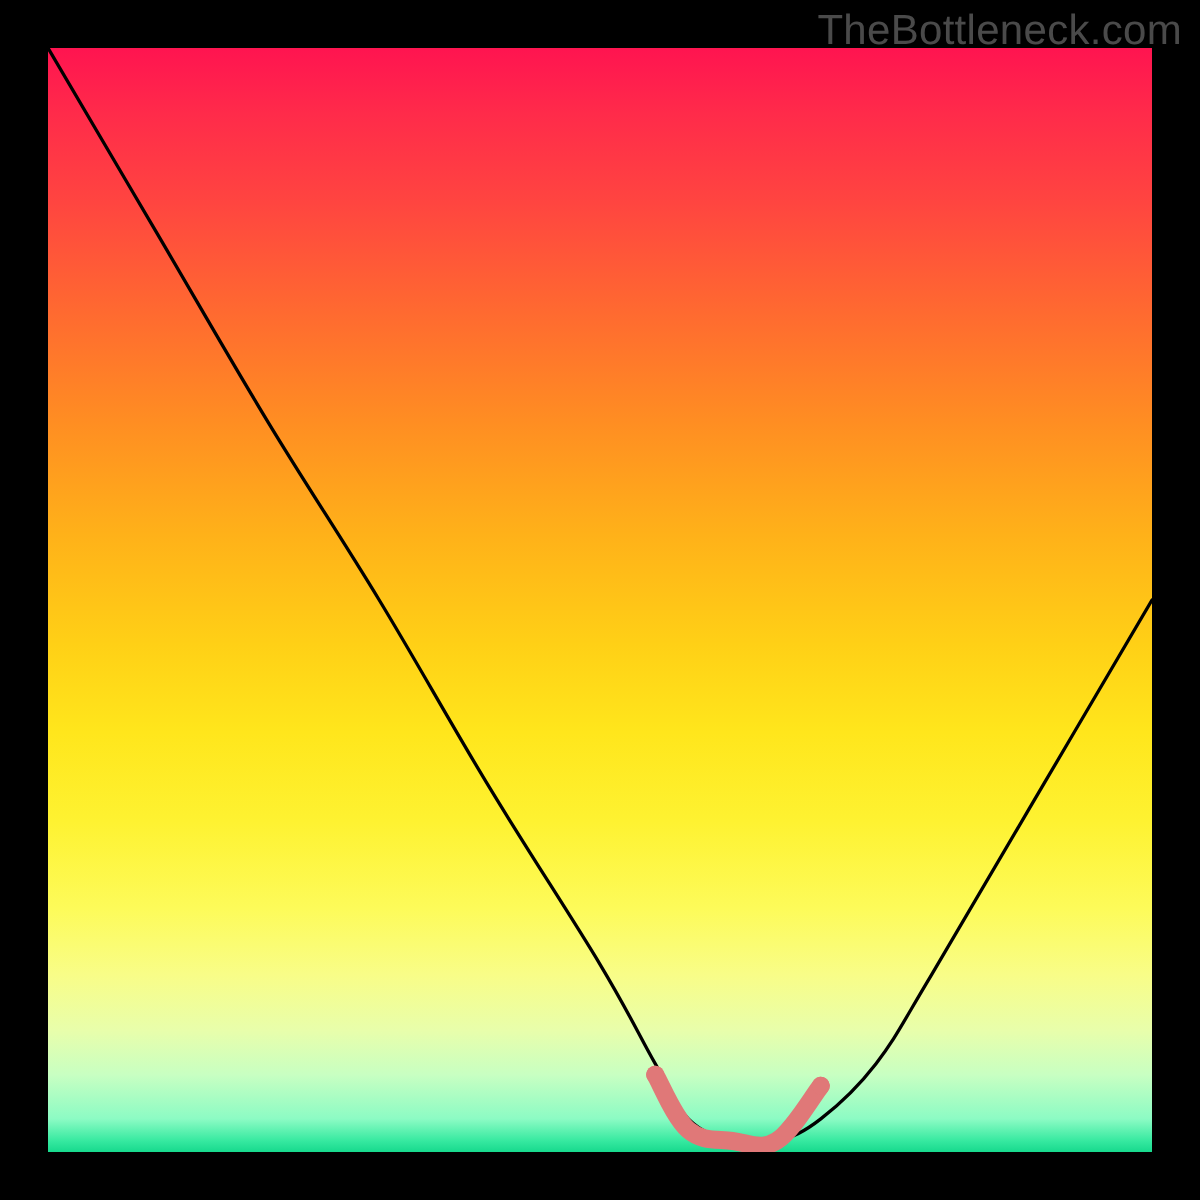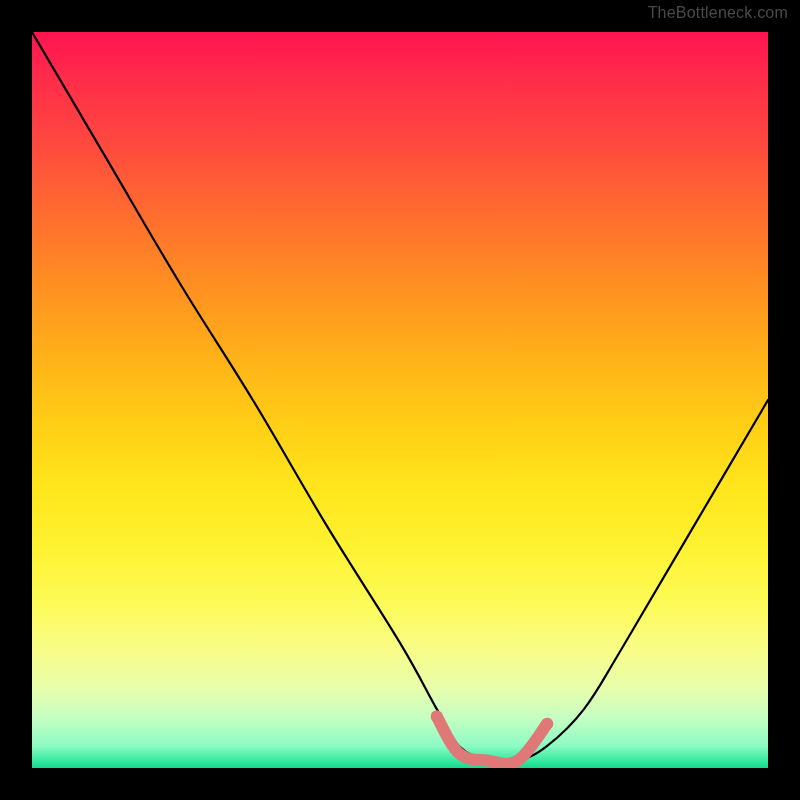--- a/index.html
+++ b/index.html
@@ -9,21 +9,21 @@
     background: #000;
     position: relative;
     overflow: hidden;
     font-family: Arial, sans-serif;
   }
   .watermark {
     position: absolute;
     top: 4px;
     right: 12px;
     color: #4a4a4a;
-    font-size: 16px;
+    font-size: 28px;
     font-weight: 500;
     z-index: 10;
     letter-spacing: 0.2px;
     text-align: center;
   }
   .plot-area {
     position: absolute;
     left: 32px;
     top: 32px;
     width: 736px;

